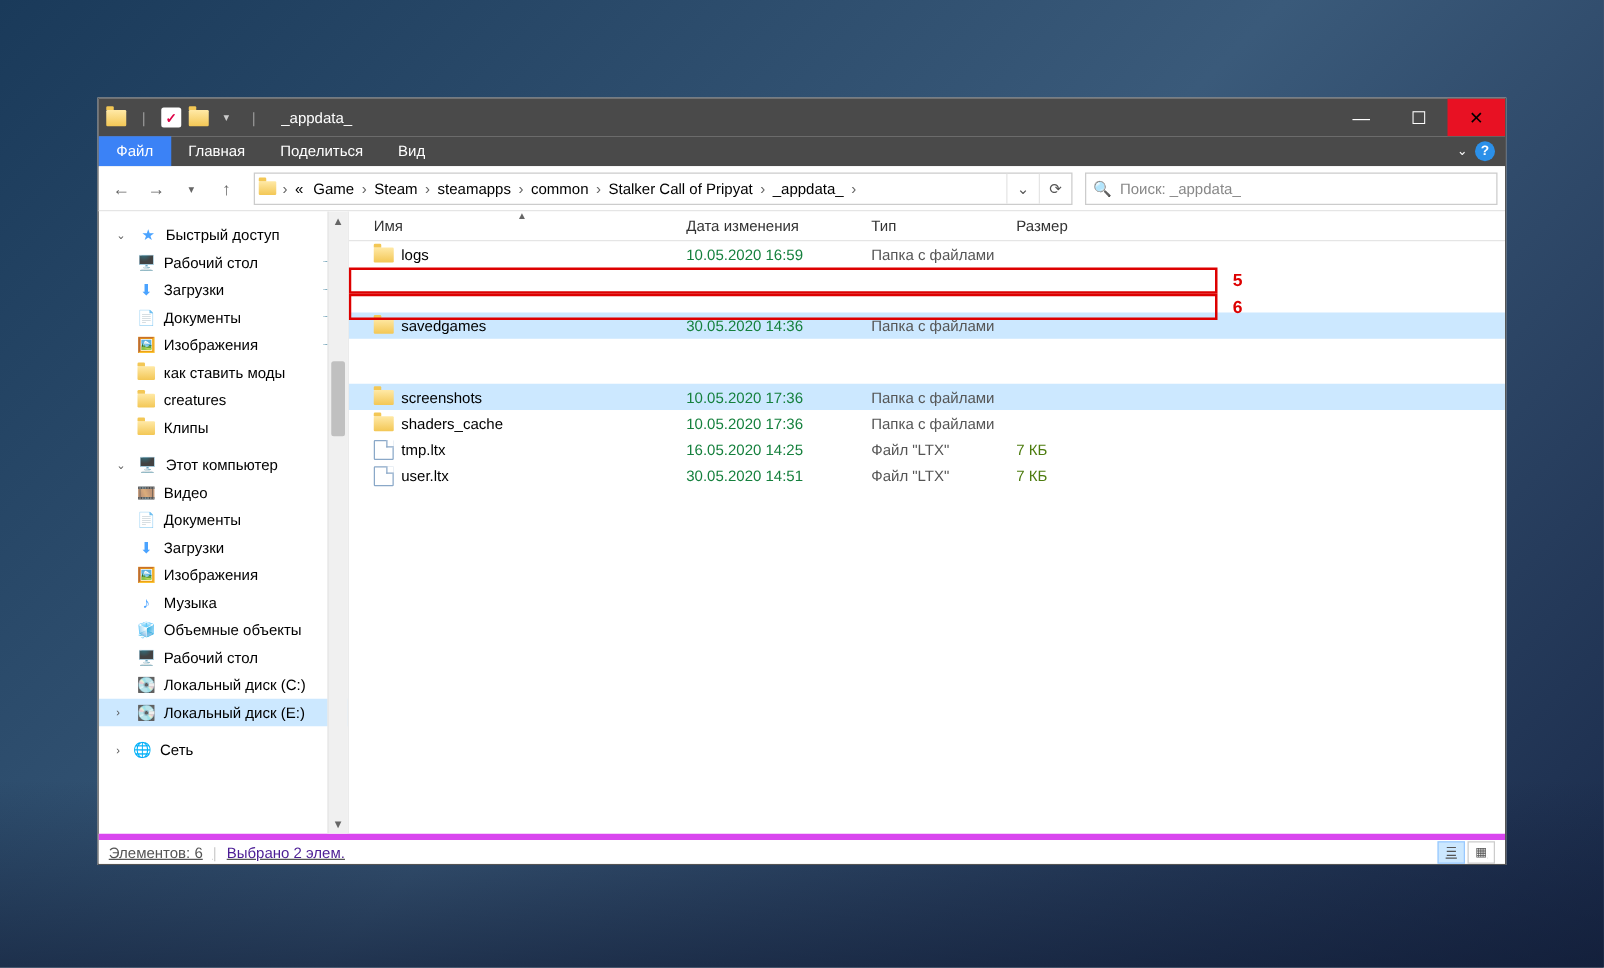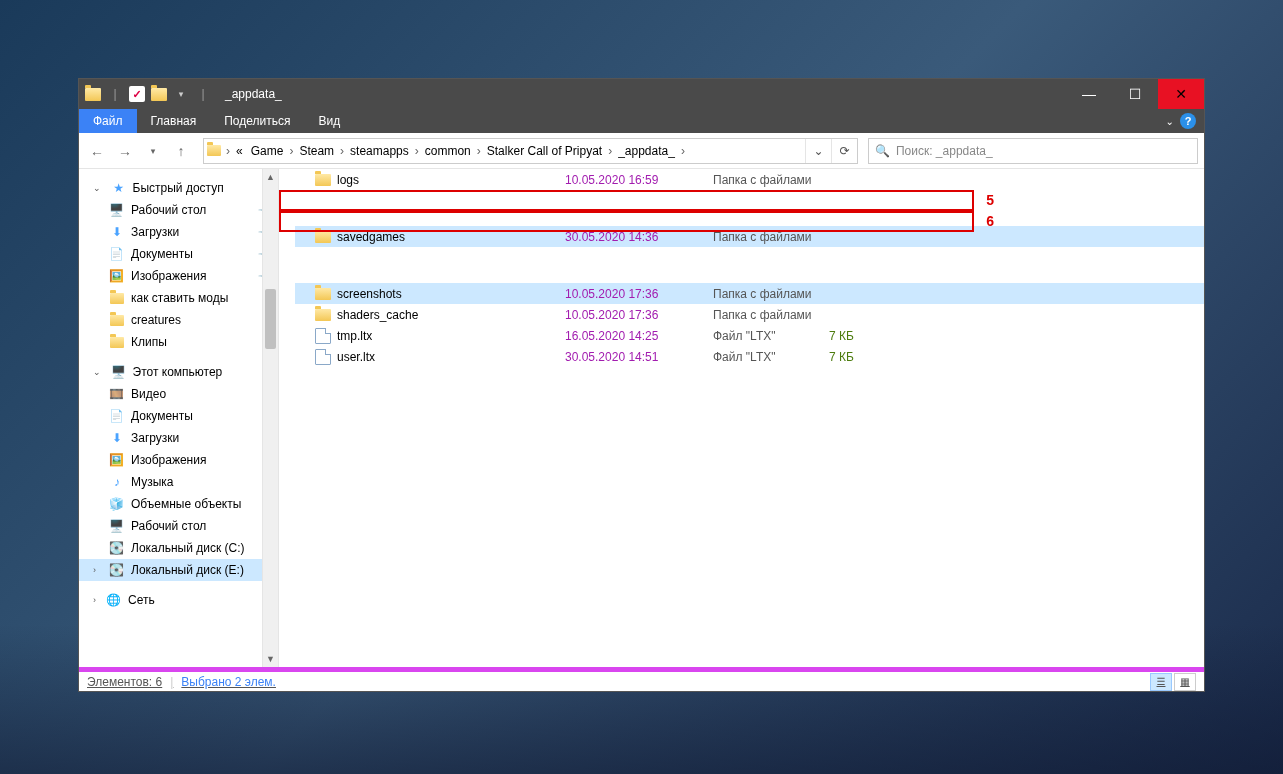--- a/index.html
+++ b/index.html
@@ -46,21 +46,21 @@
 .col.name { width:250px; position:relative;}
 .col.name::after { content:"▲"; font-size:8px; color:#666; position:absolute; left:50%; top:-1px; transform:translateX(-50%);}
 .col.date { width:148px; }
 .col.type { width:116px; }
 .col.size { width:70px; text-align:right;}
 .rows { flex:1; overflow:auto; }
 .row { height:21px; display:flex; align-items:center; padding-left:14px; font-size:12px; position:relative;}
 .row.sel { background:#cce8ff;margin-top:36px; }
 .row .c { padding:0 6px; }
 .row .c.name { width:250px; display:flex; align-items:center; gap:6px;}
-.row .c.date { width:148px; color:#a21caf;}
+.row .c.date { width:148px; color:#15803d;}
 .row .c.type { width:116px; color:#555;}
 .row .c.size { width:70px; text-align:left; color:#4d7c0f;}
 .file-ico { width:16px; height:16px; background:#fff; border:1px solid #8aa8c8; border-radius:1px; position:relative;}
 .file-ico::before { content:""; position:absolute; right:-1px; top:-1px; width:5px; height:5px; background:#fff; border-left:1px solid #8aa8c8; border-bottom:1px solid #8aa8c8;}
 .annot-box { position:absolute; border:2px solid #d00; pointer-events:none; }
 .annot-num { position:absolute; color:#d00; font-size:14px; font-weight:bold;}
 .statusbar { height:24px; border-top:5px solid #d946ef; display:flex; align-items:center; padding:0 8px; font-size:12px; color:#555; background:#fff;text-decoration:underline;}
 .statusbar .right { margin-left:auto; display:flex; gap:2px;}
 .viewbtn { width:22px; height:18px; border:1px solid #ccc; display:flex; align-items:center; justify-content:center; font-size:10px; color:#555;}
 .viewbtn.active { background:#cce8ff; border-color:#99c9ff;}
@@ -245,21 +245,27 @@
           </div>
         </div>
         <div class="sb-scroll">
           <div class="arr up">▲</div>
           <div class="thumb"></div>
           <div class="arr dn">▼</div>
         </div>
       </div>
 
       <div class="content">
-        <div class="rows" id="file-rows" style="position: relative; padding-left: 16px;">
+        <div class="cols">
+          <div class="col name">Имя</div>
+          <div class="col date">Дата изменения</div>
+          <div class="col type">Тип</div>
+          <div class="col size">Размер</div>
+        </div>
+        <div class="rows" id="file-rows" style="position: relative;">
             <div class="row">
               <div class="c name">
                 <span class="folder-ico" style="width:16px;height:12px;"></span>
                 <span>logs</span>
               </div>
               <div class="c date">10.05.2020 16:59</div>
               <div class="c type">Папка с файлами</div>
               <div class="c size"></div>
             </div>
             <div class="row sel">
@@ -311,21 +317,21 @@
               <div class="c type">Файл "LTX"</div>
               <div class="c size">7 КБ</div>
             </div>
           </div>
       </div>
     </div>
 
     <div class="statusbar">
       <span>Элементов: 6</span>
       <span style="margin:0 8px;color:#ccc;">|</span>
-      <span style="color:#3b82f6;">Выбрано 2 элем.</span>
+      <span style="color:#4c1d95;">Выбрано 2 элем.</span>
       <div class="right">
         <div class="viewbtn active">☰</div>
         <div class="viewbtn">▦</div>
       </div>
     </div>
 
   </div>
 </div>
 
 </body></html>

